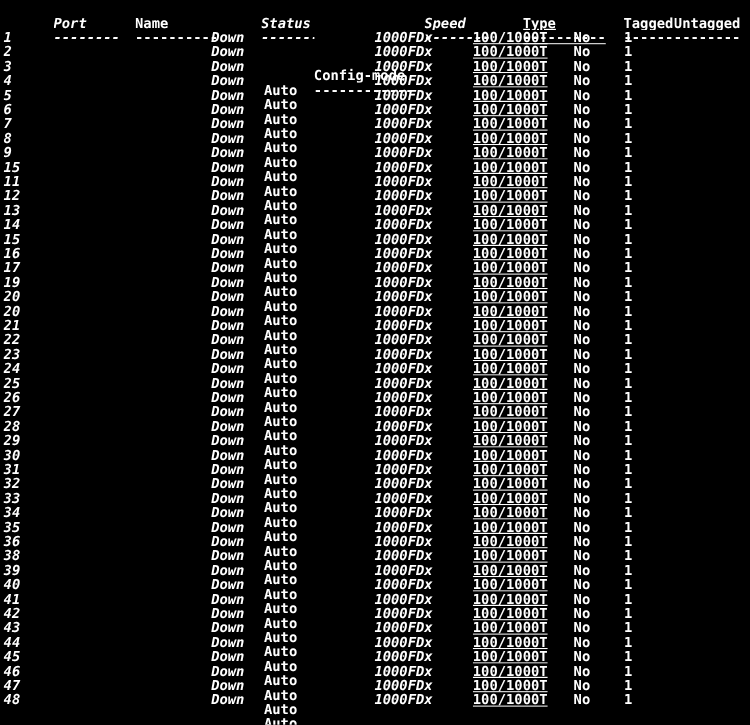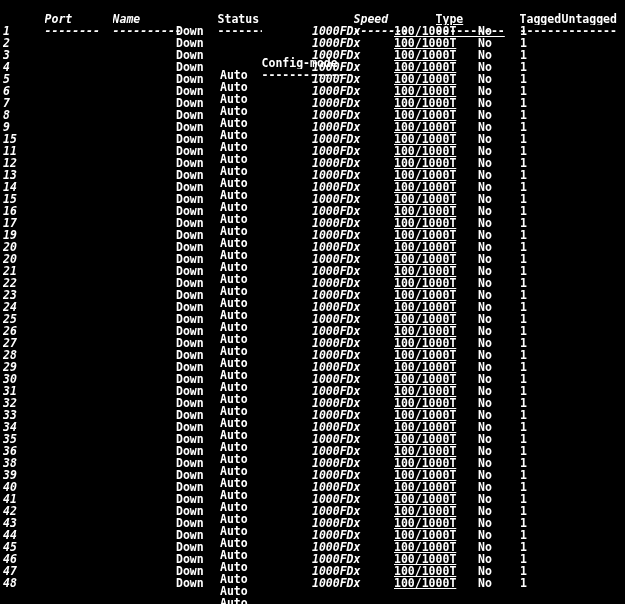--- a/index.html
+++ b/index.html
@@ -40,22 +40,22 @@
   }
   .cell {
     display: inline-block;
     white-space: pre;
     overflow: hidden;
     vertical-align: top;
     font-family: "DejaVu Sans Mono", "Liberation Mono", monospace;
   }
   
   .c-port     { width: 68px; font-style: italic; }
-  .c-name     { width: 105px; font-style: italic; }
-  .c-status   { width: 44px; }
+  .c-name     { width: 105px; }
+  .c-status   { width: 44px; font-style: italic; }
   .c-config   { width: 92px; margin-top: 44px; }
   .c-speed    { width: 82px; font-style: italic; }
   .c-type     { width: 84px; text-decoration: underline; }
   .c-tagged   { width: 42px; }
   .c-untagged { width: 70px; }
 
   .hdr { font-weight: bold; }
   .sep { font-weight: bold; }
 </style>
 </head>

